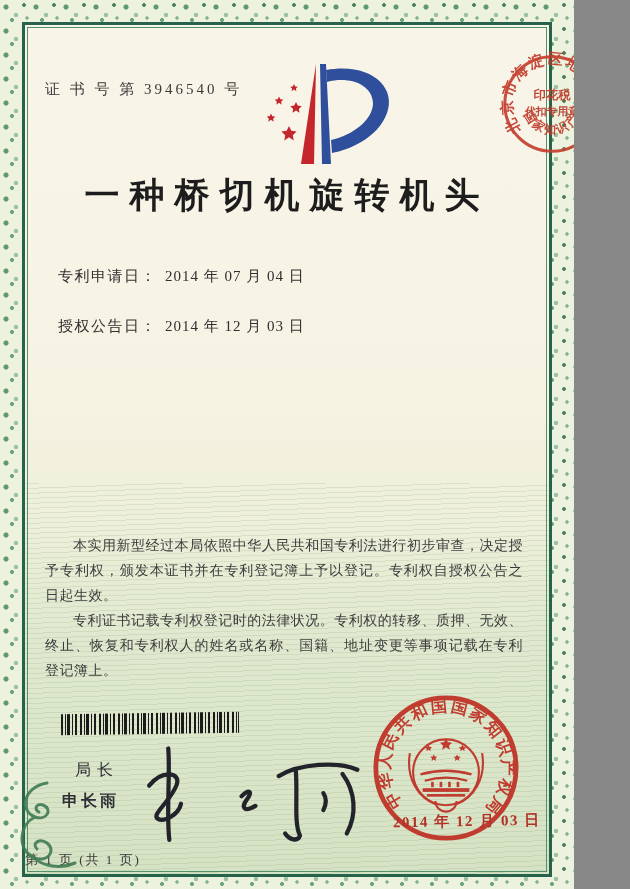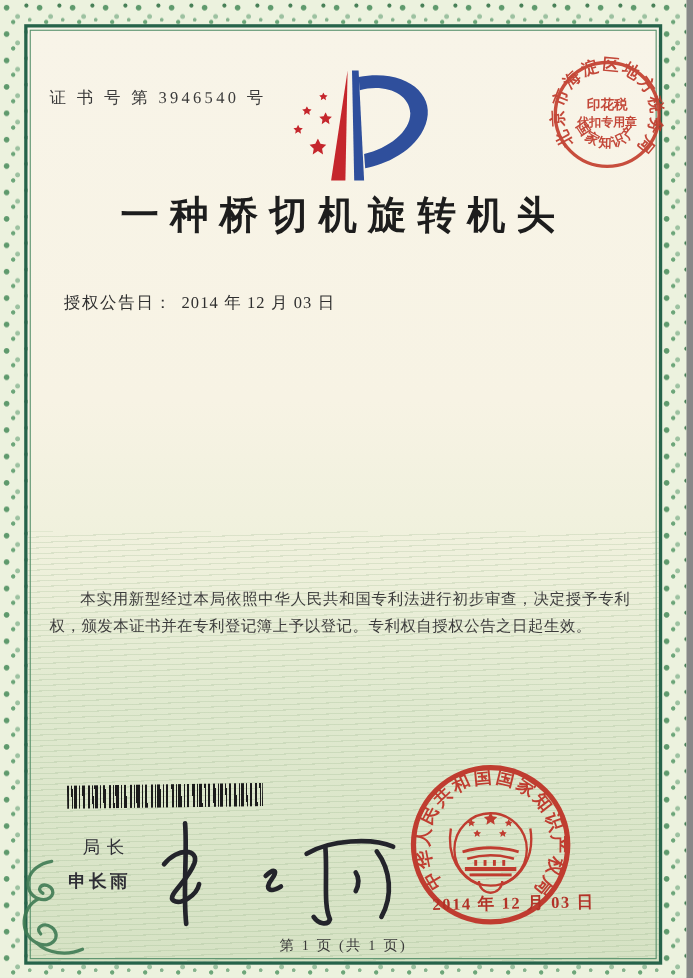--- a/index.html
+++ b/index.html
@@ -1,17 +1,17 @@
 <!DOCTYPE html>
 <html><head>
 <meta charset="utf-8">
 <style>
   html,body{margin:0;padding:0;background:#888;}
   .page{
-    position:relative;width:624px;height:889px;overflow:hidden;
+    position:relative;width:574px;height:889px;overflow:hidden;
     font-family:"Liberation Serif","DejaVu Serif",serif;
     background:#ecf2de;
   }
   
   .frame-pattern{
     position:absolute;inset:0;
     background:
       radial-gradient(circle at 6px 7px, #5f9a6d 2.1px, rgba(0,0,0,0) 3px),
       radial-gradient(circle at 16px 15px, #9cc1a0 1.8px, rgba(0,0,0,0) 2.6px),
       radial-gradient(circle at 24px 5px, #477f56 1.5px, rgba(0,0,0,0) 2.2px),
@@ -50,21 +50,21 @@
       #1b1b1b 4px 5px,rgba(0,0,0,0) 5px 6px,
       #1b1b1b 6px 9px,rgba(0,0,0,0) 9px 11px,
       #1b1b1b 11px 12px,rgba(0,0,0,0) 12px 14px,
       #1b1b1b 14px 16px,rgba(0,0,0,0) 16px 19px);
   }
   .sig-role{position:absolute;left:50px;top:735px;font-size:16px;letter-spacing:6px;color:#2e2e35;font-family:"Liberation Sans","DejaVu Sans",sans-serif;text-align:right;}
   .sig-name{position:absolute;left:37px;top:766px;font-size:16px;letter-spacing:3px;color:#2e2e35;font-family:"Liberation Sans","DejaVu Sans",sans-serif;font-weight:bold;}
   .signature{position:absolute;left:105px;top:712px;width:255px;height:108px;z-index:4;}
   .cnipa-seal{position:absolute;left:336px;top:658px;width:170px;height:170px;z-index:5;opacity:.95;}
   .seal-date{position:absolute;left:368px;top:787px;z-index:6;font-size:15px;letter-spacing:1.5px;color:#b23227;font-weight:700;transform:rotate(-1deg);}
-  .footer{position:absolute;left:0;right:0;top:826px;text-align:center;font-size:13px;letter-spacing:2px;color:#3a3a3a;}
+  .footer{position:absolute;left:0;right:0;top:826px;text-align:left;font-size:13px;letter-spacing:2px;color:#3a3a3a;}
   .corner-ornament{position:absolute;left:-12px;top:752px;width:82px;height:96px;z-index:3;}
   svg text{font-family:"Liberation Serif","DejaVu Serif",serif;}
 </style>
 </head>
 <body>
 
 <div class="page">
   <div class="frame-pattern"></div>
 
   <div class="panel">
@@ -102,27 +102,32 @@
       <use href="#star5" x="33.5" y="38.5" width="9" height="9" fill="#c5262c"></use>
       <use href="#star5" x="49" y="44" width="12" height="12" fill="#c5262c"></use>
       <use href="#star5" x="25.5" y="55.5" width="9" height="9" fill="#c5262c"></use>
       <use href="#star5" x="40" y="68" width="16" height="16" fill="#c5262c"></use>
     </svg>
 
     <div class="cert-title">一种桥切机旋转机头</div>
 
     <div class="fields">
       <div class="field-row">
+        <span class="field-label">专利申请日：</span>
+        <span class="field-value">2014 年 07 月 04 日</span>
+      </div>
+      <div class="field-row">
         <span class="field-label">授权公告日：</span>
         <span class="field-value">2014 年 12 月 03 日</span>
       </div>
     </div>
 
     <div class="body-text">
       <p>本实用新型经过本局依照中华人民共和国专利法进行初步审查，决定授予专利权，颁发本证书并在专利登记簿上予以登记。专利权自授权公告之日起生效。</p>
+      <p>专利证书记载专利权登记时的法律状况。专利权的转移、质押、无效、终止、恢复和专利权人的姓名或名称、国籍、地址变更等事项记载在专利登记簿上。</p>
     </div>
 
     <div class="barcode"></div>
 
     <div class="sig-role">局长</div>
     <div class="sig-name">申长雨</div>
 
     <svg class="signature" viewBox="0 0 240 100">
       <g fill="none" stroke="#23242b" stroke-width="4" stroke-linecap="round" stroke-linejoin="round">
         <path d="M18,45 C30,30 48,32 44,44 C38,60 20,72 26,76 C32,80 46,72 48,62"></path>

